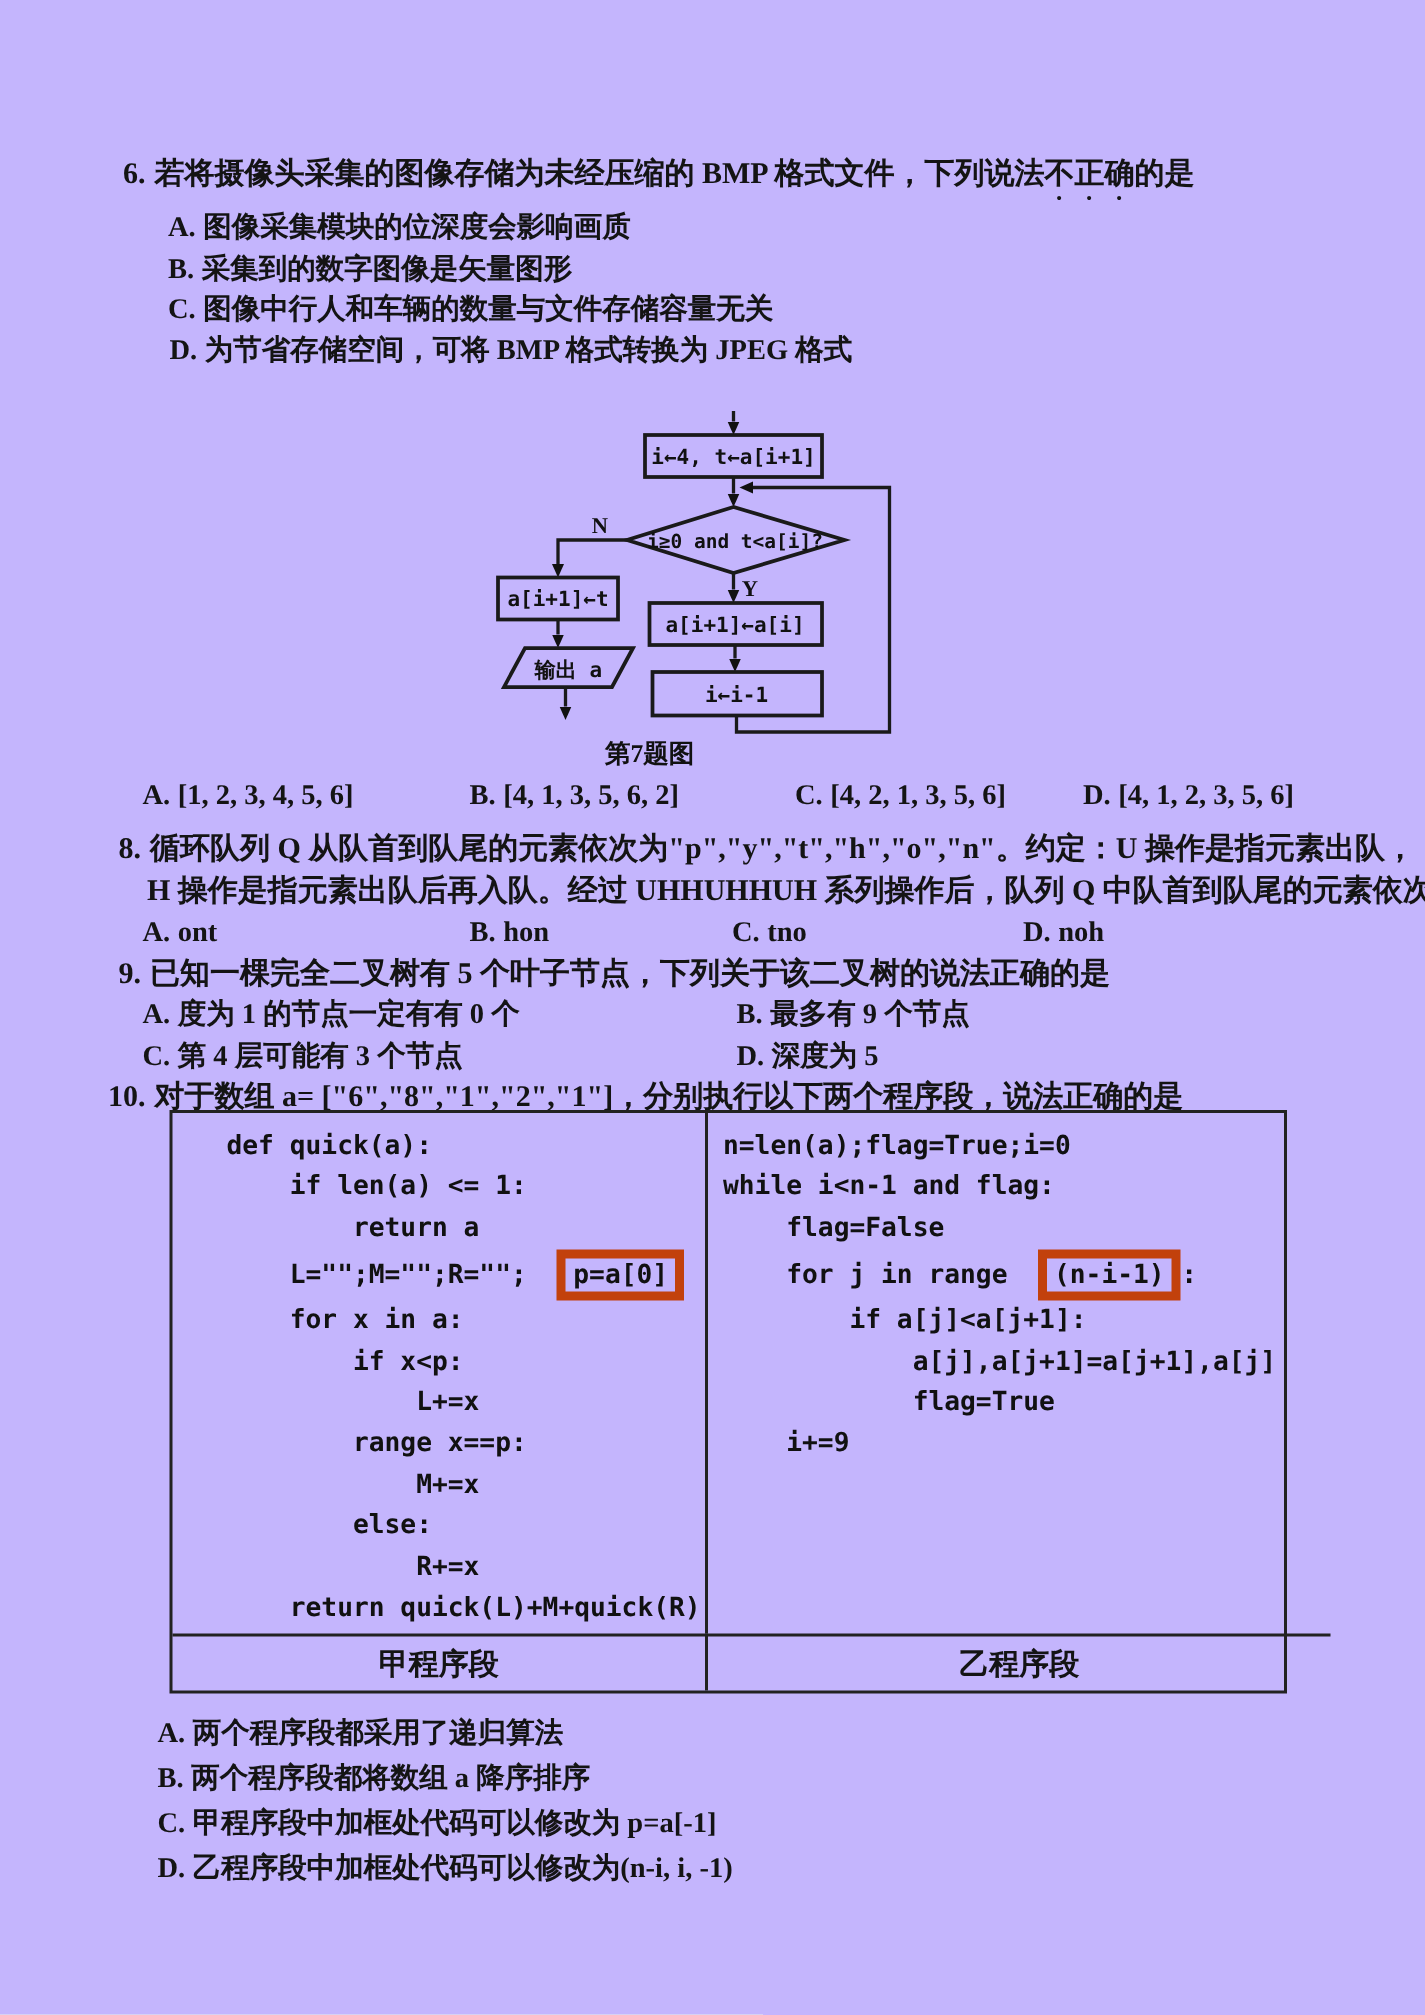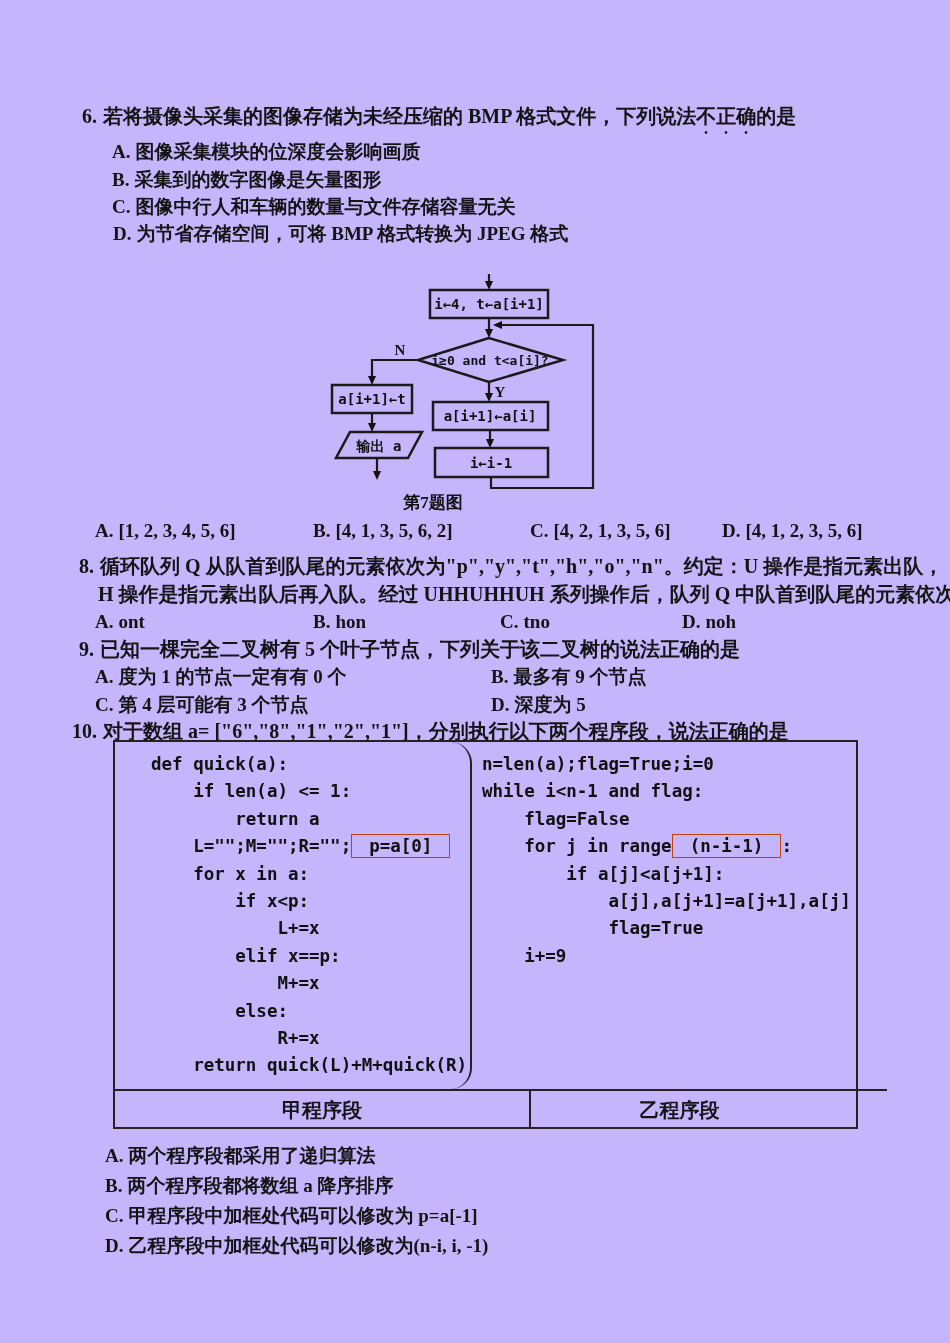--- a/index.html
+++ b/index.html
@@ -14,27 +14,27 @@
   
   .fc-shape{fill:none;stroke:#1a1a1a;stroke-width:2.5px;}
   .fc-line{fill:none;stroke:#1a1a1a;stroke-width:2.2px;}
   .fc-text{font:700 14px "DejaVu Sans Mono",monospace;fill:#111;text-anchor:middle;}
   .fc-cond{font:700 13px "DejaVu Sans Mono",monospace;fill:#111;text-anchor:middle;}
   .fc-branch{font:700 15px "Liberation Serif",serif;fill:#111;text-anchor:middle;}
   .fc-caption{font:700 17px "Liberation Serif",serif;fill:#111;text-anchor:middle;}
   
   .ctable{position:absolute;left:113px;top:740px;width:745px;height:389px;border:2px solid #222;box-sizing:border-box;}
   .cell{position:absolute;top:0;height:347px;box-sizing:border-box;}
-  .cell-left{left:0;width:357px;border-right:2px solid #222;padding:9px 4px 0 36px;border-radius:21px;}
+  .cell-left{left:0;width:357px;border-right:2px solid #222;padding:9px 4px 0 36px;}
   .cell-right{left:357px;width:384px;padding:9px 2px 0 10px;}
   .code-line{white-space:pre;font:700 17.5px/27.4px "DejaVu Sans Mono",monospace;color:#111;}
-  .boxed{display:inline-block;border:1px solid #c2410c;padding:0 17px;line-height:22px;margin-left:0;}
+  .boxed{display:inline-block;border:6px solid #c2410c;padding:0 5px;line-height:22px;margin-left:20px;}
   .tfoot{position:absolute;top:347px;height:38px;box-sizing:border-box;border-top:2px solid #222;
          text-align:center;font:700 20px/38px "Liberation Serif",serif;}
-  .tfoot-left{left:0;width:416px;border-right:2px solid #222;}
+  .tfoot-left{left:0;width:357px;border-right:2px solid #222;}
   .tfoot-right{left:357px;width:415px;}
 </style>
 </head>
 <body>
 
 <div class="page">
 
   <div class="abs stem" style="left:82px;top:103px"><span class="qnum">6.</span><span>若将摄像头采集的图像存储为未经压缩的 BMP 格式文件，下列说法</span><span class="emph">不正确</span><span>的是</span></div>
   <div class="abs opt" style="left:112px;top:139px"><span class="olabel">A.</span><span>图像采集模块的位深度会影响画质</span></div>
   <div class="abs opt" style="left:112px;top:167px"><span class="olabel">B.</span><span>采集到的数字图像是矢量图形</span></div>
@@ -83,41 +83,41 @@
 
   <div class="abs opt" style="left:95px;top:518px"><span class="olabel">A.</span><span>[1, 2, 3, 4, 5, 6]</span></div>
   <div class="abs opt" style="left:313px;top:518px"><span class="olabel">B.</span><span>[4, 1, 3, 5, 6, 2]</span></div>
   <div class="abs opt" style="left:530px;top:518px"><span class="olabel">C.</span><span>[4, 2, 1, 3, 5, 6]</span></div>
   <div class="abs opt" style="left:722px;top:518px"><span class="olabel">D.</span><span>[4, 1, 2, 3, 5, 6]</span></div>
 
   <div class="abs stem" style="left:79px;top:553px"><span class="qnum">8.</span><span>循环队列 Q 从队首到队尾的元素依次为"p","y","t","h","o","n"。约定：U 操作是指元素出队，</span></div>
   <div class="abs stem" style="left:98px;top:581px"><span>H 操作是指元素出队后再入队。经过 UHHUHHUH 系列操作后，队列 Q 中队首到队尾的元素依次为</span></div>
   <div class="abs opt" style="left:95px;top:609px"><span class="olabel">A.</span><span>ont</span></div>
   <div class="abs opt" style="left:313px;top:609px"><span class="olabel">B.</span><span>hon</span></div>
-  <div class="abs opt" style="left:500px;top:609px"><span class="olabel">C.</span><span>tno</span></div>
+  <div class="abs opt" style="left:488px;top:609px"><span class="olabel">C.</span><span>tno</span></div>
   <div class="abs opt" style="left:682px;top:609px"><span class="olabel">D.</span><span>noh</span></div>
 
   <div class="abs stem" style="left:79px;top:636px"><span class="qnum">9.</span><span>已知一棵完全二叉树有 5 个叶子节点，下列关于该二叉树的说法正确的是</span></div>
   <div class="abs opt" style="left:95px;top:664px"><span class="olabel">A.</span><span>度为 1 的节点一定有有 0 个</span></div>
   <div class="abs opt" style="left:491px;top:664px"><span class="olabel">B.</span><span>最多有 9 个节点</span></div>
   <div class="abs opt" style="left:95px;top:692px"><span class="olabel">C.</span><span>第 4 层可能有 3 个节点</span></div>
   <div class="abs opt" style="left:491px;top:692px"><span class="olabel">D.</span><span>深度为 5</span></div>
 
   <div class="abs stem" style="left:72px;top:718px"><span class="qnum">10.</span><span>对于数组 a= ["6","8","1","2","1"]，分别执行以下两个程序段，说法正确的是</span></div>
 
   <div class="ctable">
     <div class="cell cell-left">
       <div class="code-line">def quick(a):</div>
       <div class="code-line">    if len(a) &lt;= 1:</div>
       <div class="code-line">        return a</div>
       <div class="code-line"><span>    L="";M="";R="";</span><span class="boxed">p=a[0]</span><span></span></div>
       <div class="code-line">    for x in a:</div>
       <div class="code-line">        if x&lt;p:</div>
       <div class="code-line">            L+=x</div>
-      <div class="code-line">        elif x==p:</div>
+      <div class="code-line">        range x==p:</div>
       <div class="code-line">            M+=x</div>
       <div class="code-line">        else:</div>
       <div class="code-line">            R+=x</div>
       <div class="code-line">    return quick(L)+M+quick(R)</div>
     </div>
     <div class="cell cell-right">
       <div class="code-line">n=len(a);flag=True;i=0</div>
       <div class="code-line">while i&lt;n-1 and flag:</div>
       <div class="code-line">    flag=False</div>
       <div class="code-line"><span>    for j in range</span><span class="boxed">(n-i-1)</span><span>:</span></div>

